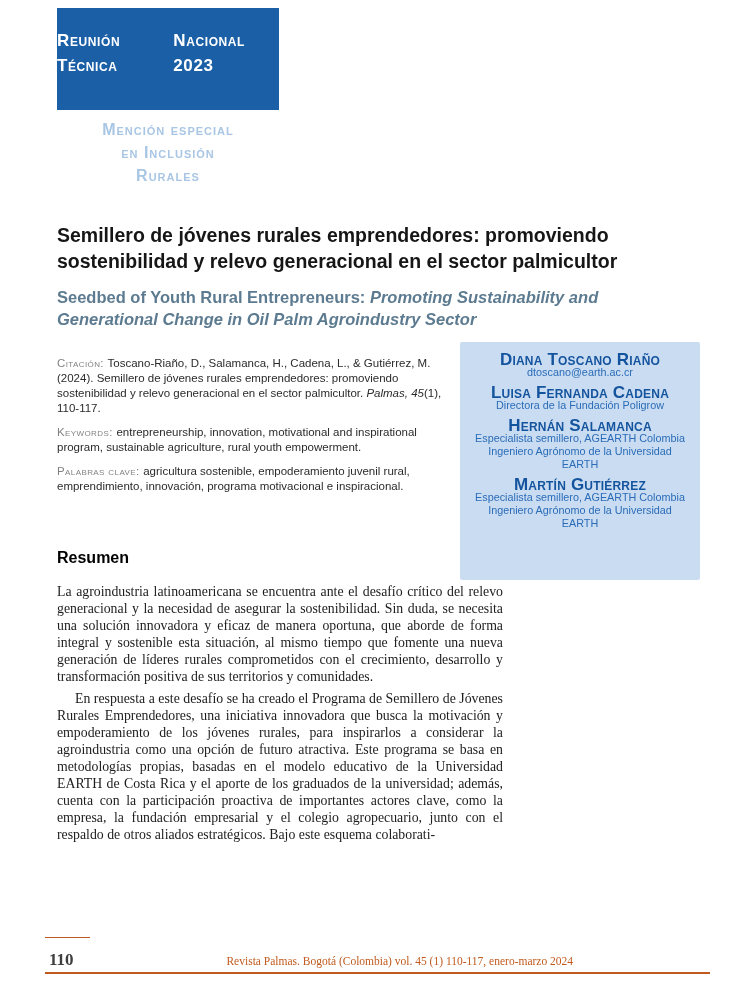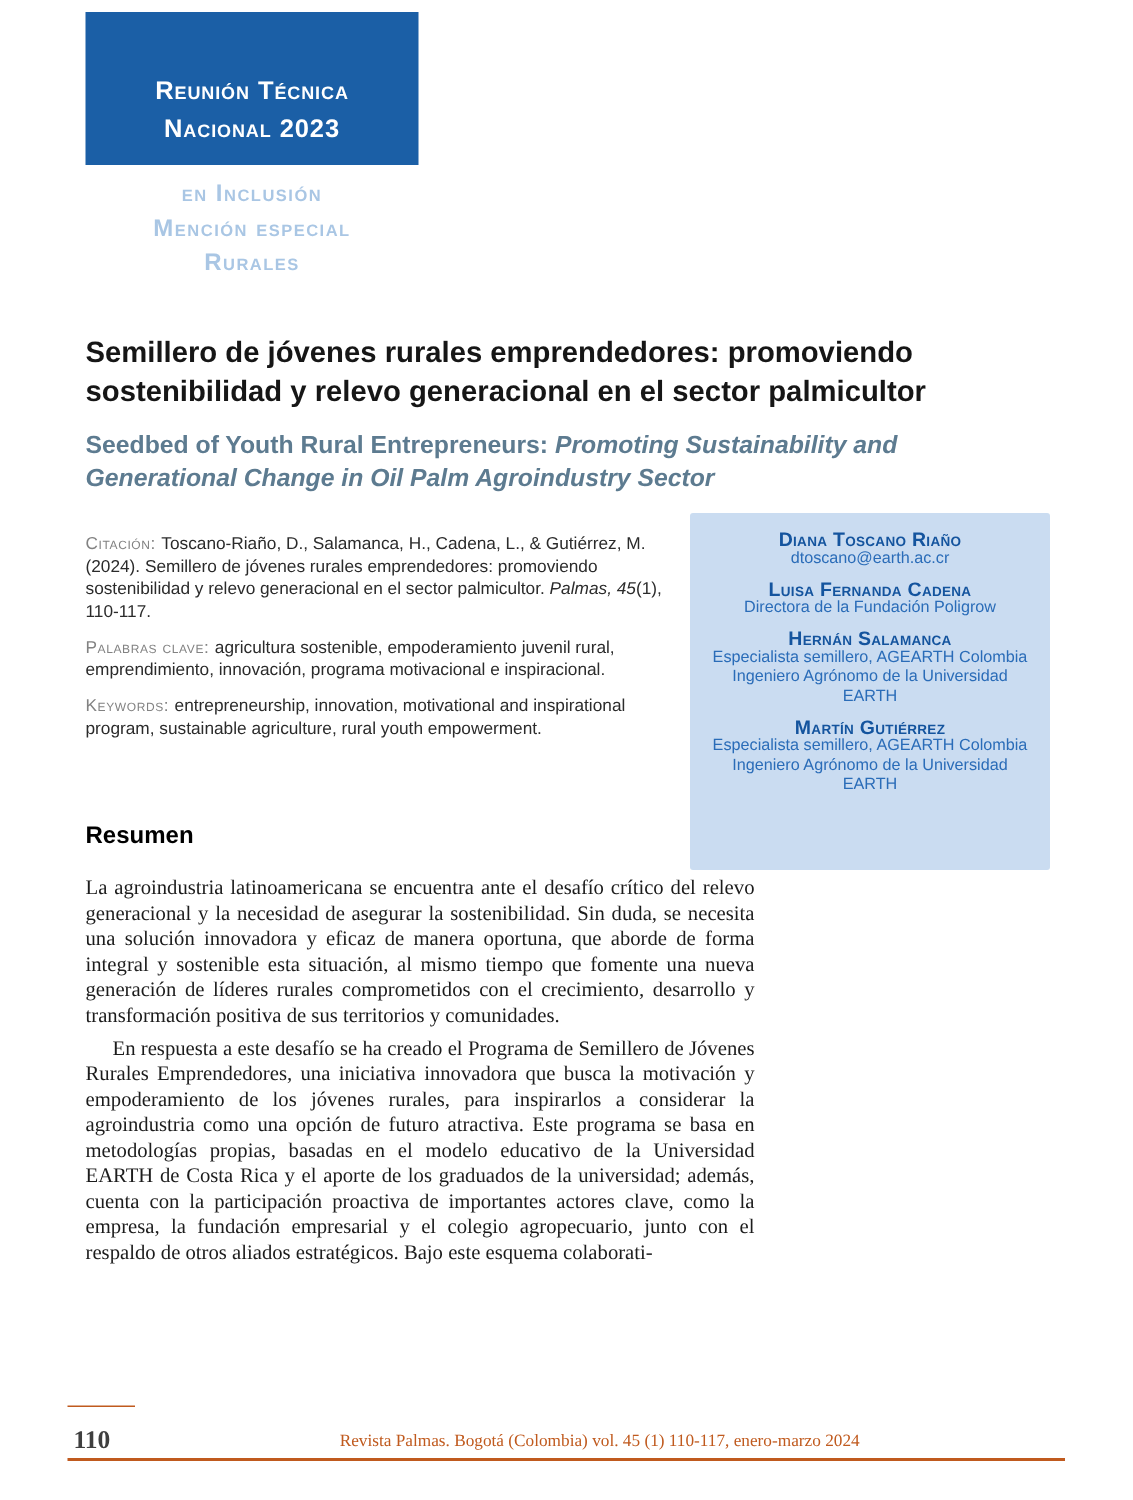--- a/index.html
+++ b/index.html
@@ -14,21 +14,21 @@
     margin: 0 auto;
   }
 
   
   .banner {
     position: absolute;
     left: 57px; top: 8px;
     width: 222px; height: 102px;
     background: #1b5fa6;
     display: flex;
-    flex-direction: column;
+    flex-direction: row;
     justify-content: flex-end;
     align-items: center;
     padding-bottom: 12px;
   }
   .banner-line {
     color: #ffffff;
     font-variant: small-caps;
     font-weight: bold;
     font-size: 17px;
     line-height: 25px;
@@ -97,21 +97,21 @@
     text-align: center;
     font-size: 10.8px;
     line-height: 13px;
     color: #2a6cb8;
   }
   .author { margin-bottom: 7px; }
   .author:last-child { margin-bottom: 0; }
   .author-name {
     font-variant: small-caps;
     font-weight: bold;
-    font-size: 13px;
+    font-size: 17px;
     color: #14549e;
     letter-spacing: 0.2px;
   }
 
   
   .resumen-heading {
     position: absolute;
     left: 57px; top: 549px;
     font-size: 16px;
     font-weight: bold;
@@ -160,33 +160,33 @@
 <body>
 
 <div class="page">
 
   <div class="banner">
     <div class="banner-line">Reunión Técnica</div>
     <div class="banner-line">Nacional 2023</div>
   </div>
 
   <div class="mention">
+    <div>Mención especial</div>
     <div>en Inclusión</div>
-    <div>Mención especial</div>
     <div>Rurales</div>
   </div>
 
   <h1 class="title-es">Semillero de jóvenes rurales emprendedores: promoviendo sostenibilidad y relevo generacional en el sector palmicultor</h1>
 
   <h2 class="title-en"><span>Seedbed of Youth Rural Entrepreneurs: </span><span class="it">Promoting Sustainability and Generational Change in Oil Palm Agroindustry Sector</span></h2>
 
   <div class="meta">
     <p><span class="meta-label">Citación: </span><span>Toscano-Riaño, D., Salamanca, H., Cadena, L., &amp; Gutiérrez, M. (2024). Semillero de jóvenes rurales emprendedores: promoviendo sostenibilidad y relevo generacional en el sector palmicultor. </span><span class="it">Palmas, 45</span><span>(1), 110-117.</span></p>
+    <p><span class="meta-label">Keywords: </span><span>entrepreneurship, innovation, motivational and inspirational program, sustainable agriculture, rural youth empowerment.</span></p>
     <p><span class="meta-label">Palabras clave: </span><span>agricultura sostenible, empoderamiento juvenil rural, emprendimiento, innovación, programa motivacional e inspiracional.</span></p>
-    <p><span class="meta-label">Keywords: </span><span>entrepreneurship, innovation, motivational and inspirational program, sustainable agriculture, rural youth empowerment.</span></p>
   </div>
 
   <aside class="authors-box">
     <div class="author">
       <div class="author-name">Diana Toscano Riaño</div>
       <div class="author-detail">dtoscano@earth.ac.cr</div>
     </div>
     <div class="author">
       <div class="author-name">Luisa Fernanda Cadena</div>
       <div class="author-detail">Directora de la Fundación Poligrow</div>

